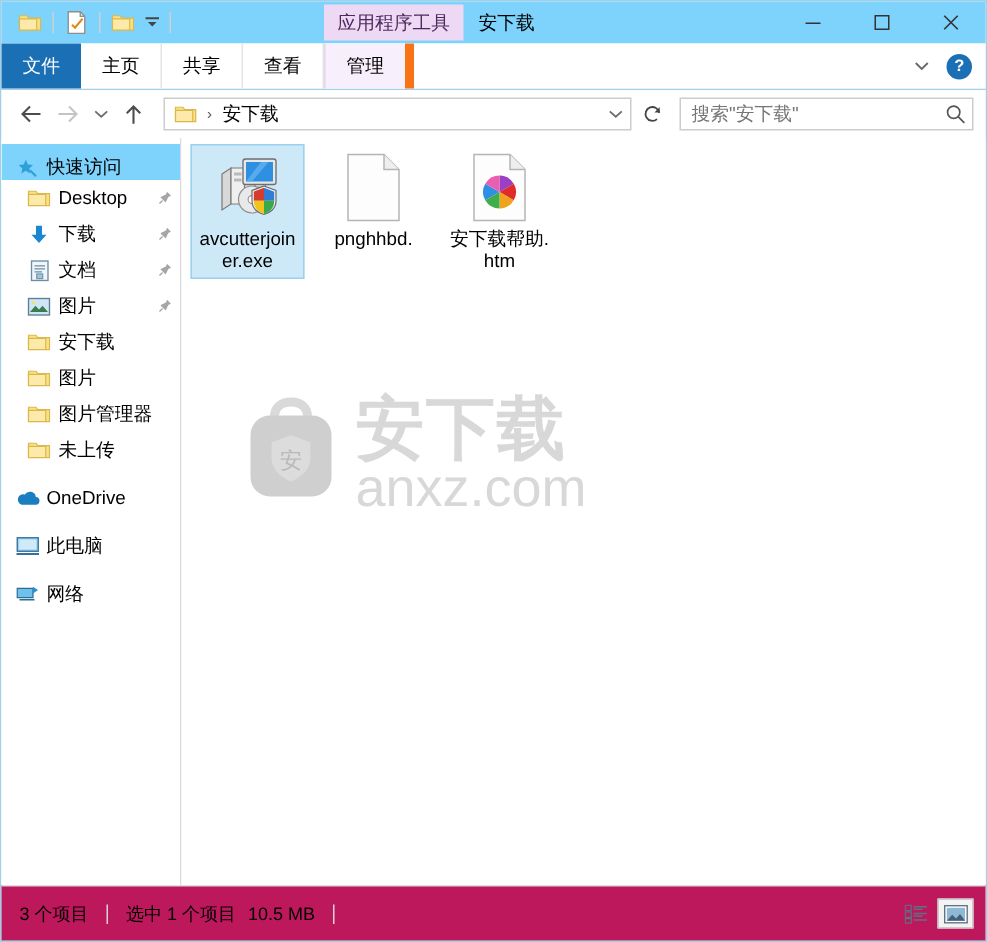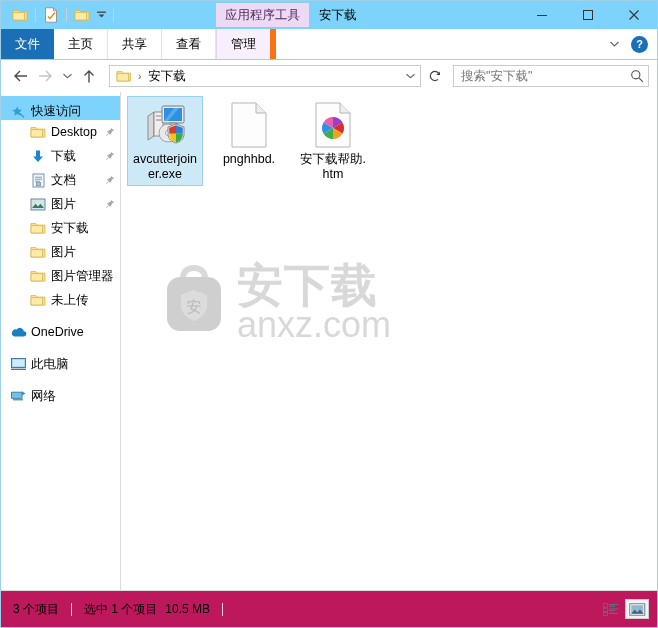--- a/index.html
+++ b/index.html
@@ -293,21 +293,21 @@
     flex: 1;
     overflow: hidden;
     text-overflow: clip;
   }
   .nav-item .pin {
     flex: 0 0 12px;
     display: flex;
     align-items: center;
     justify-content: center;
   }
-  .nav-item.indent { padding-left: 16px; margin-left: 12px; }
+  .nav-item.indent { padding-left: 16px; }
   .nav-gap { height: 8px; }
 
   .content {
     flex: 1;
     position: relative;
     background: #ffffff;
     overflow: hidden;
   }
   .files {
     display: flex;

